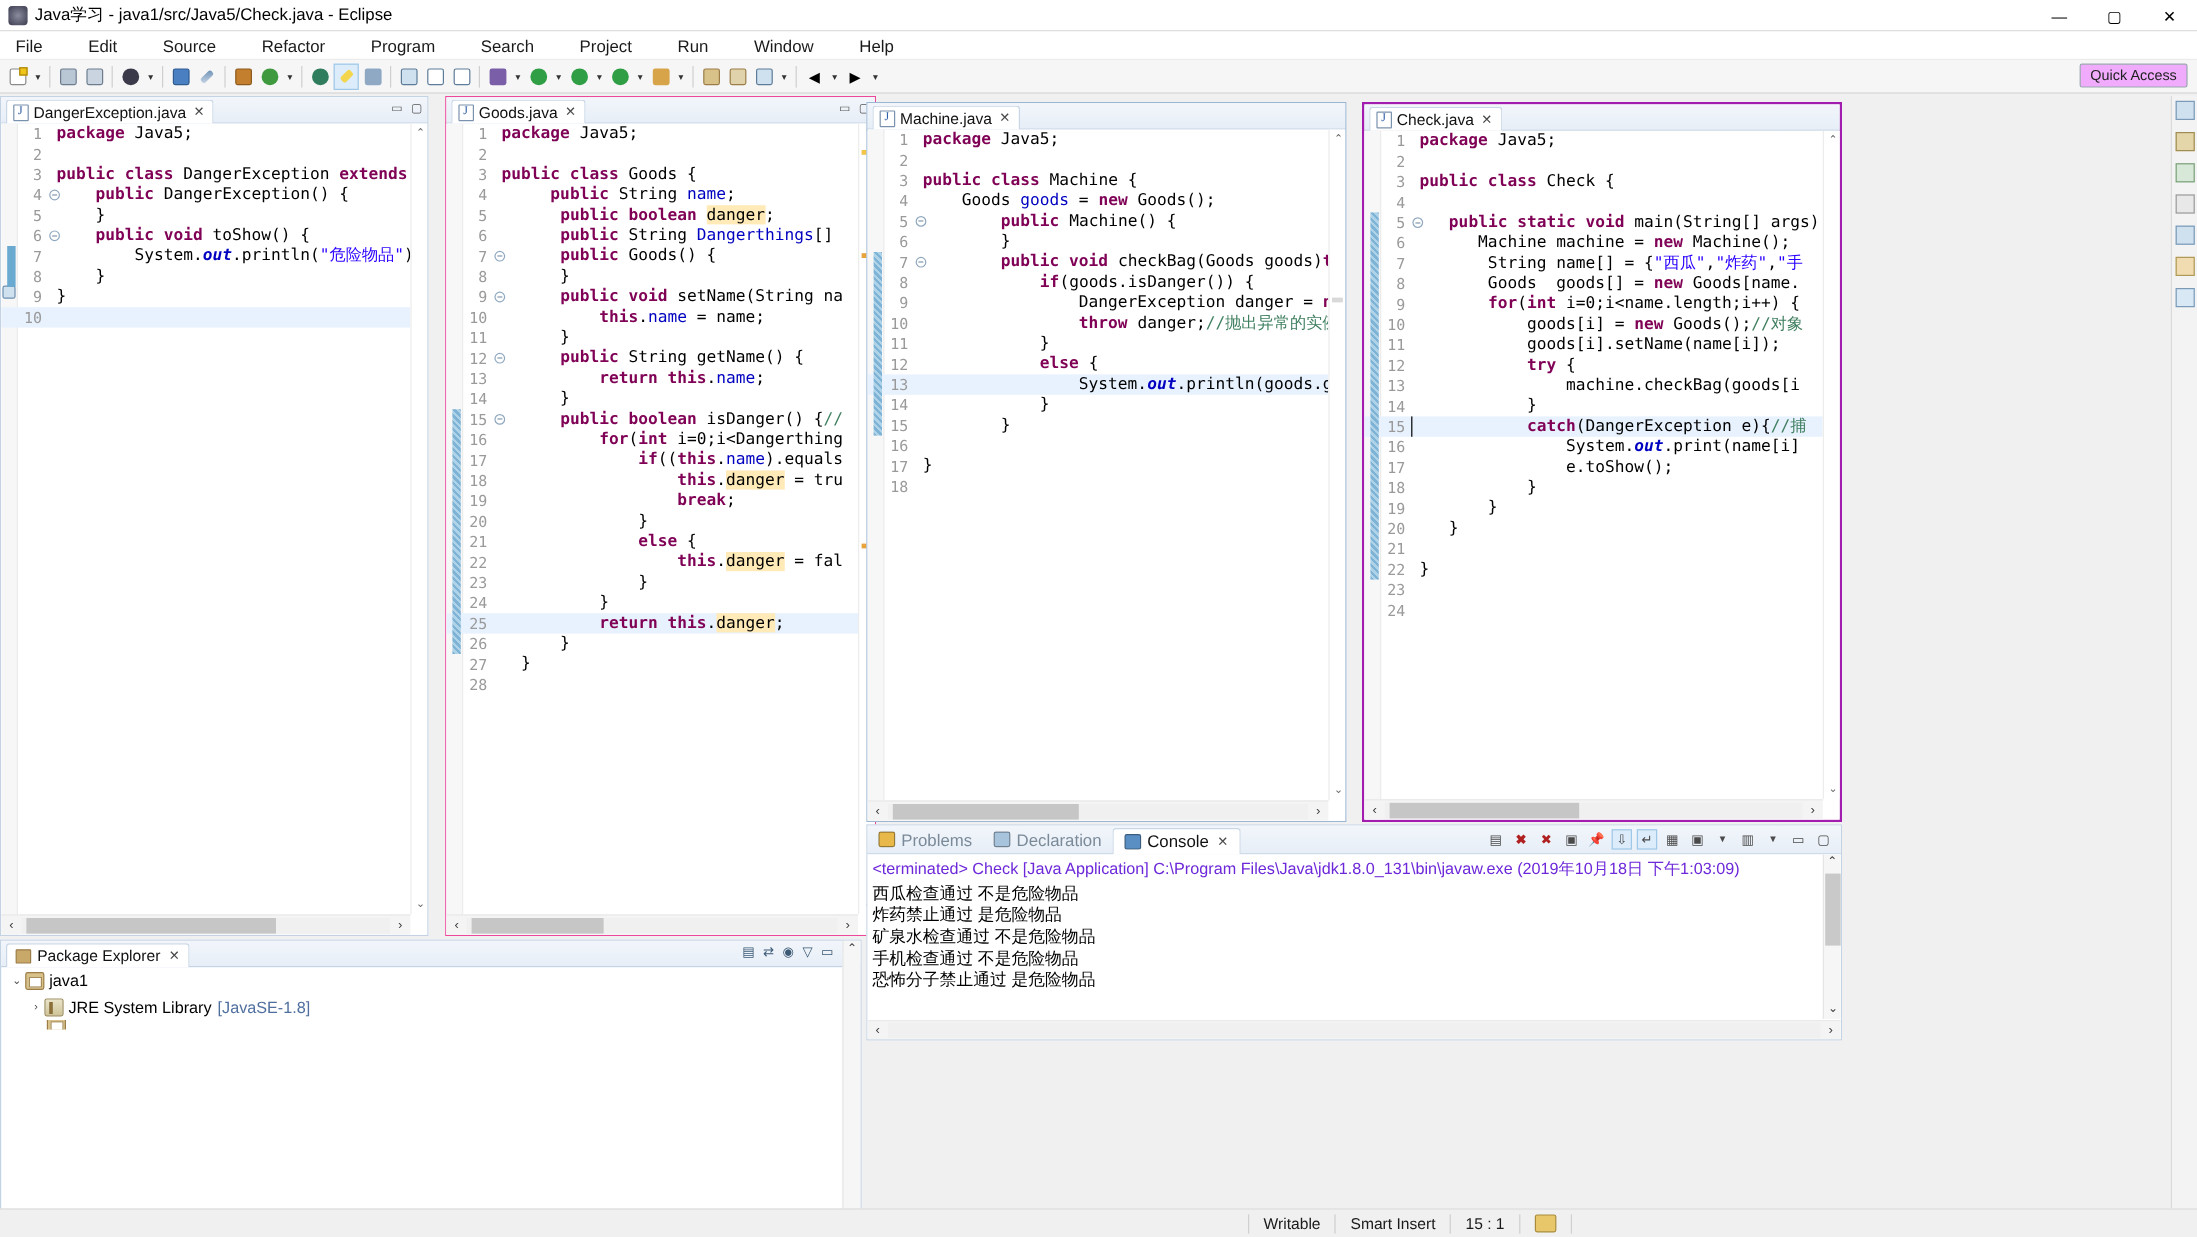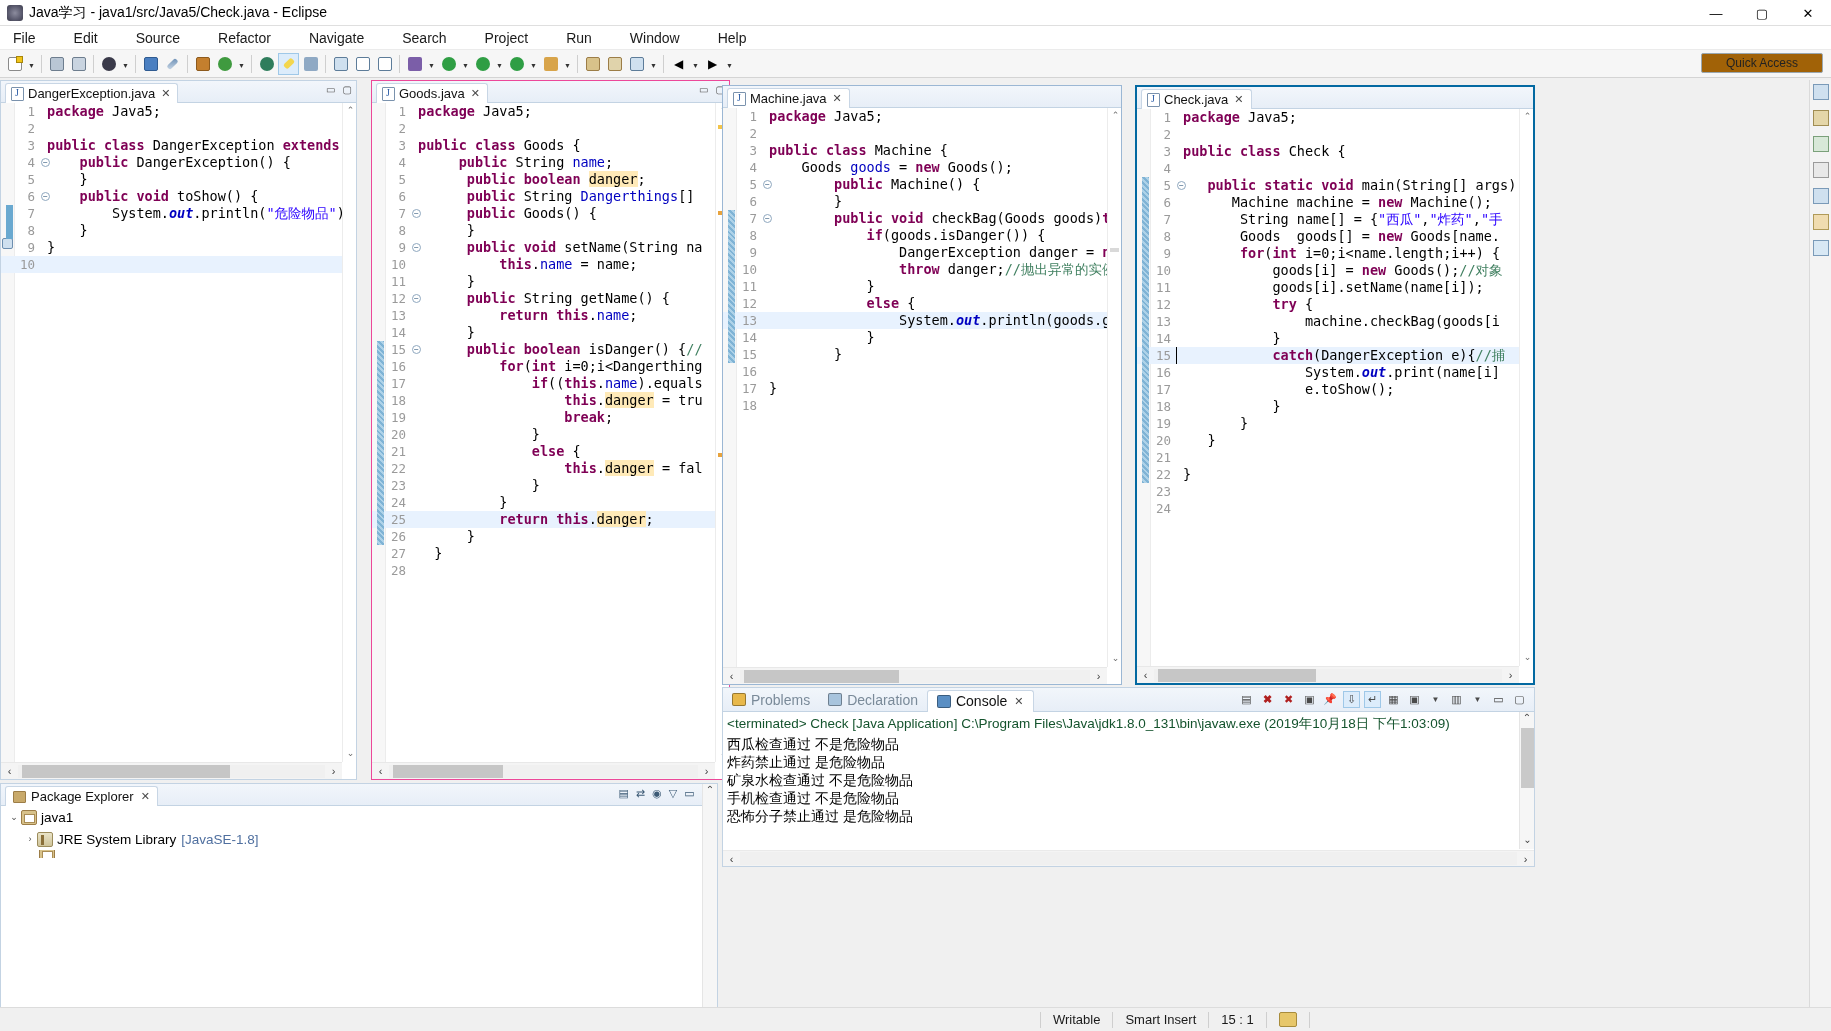--- a/index.html
+++ b/index.html
@@ -54,22 +54,22 @@
     font-size: 12px; position: relative;
   }
   .tb-arrow {
     width: 11px; height: 22px; display: flex; align-items: flex-end; justify-content: center;
     font-size: 7px; color: #333; padding-bottom: 6px;
   }
   .tb-sep { width: 1px; height: 18px; background: #cfcfcf; margin: 0 3px; }
   .sq { width: 14px; height: 14px; border-radius: 2px; }
   .quick-access {
     position: absolute; right: 8px; top: 3px;
-    border: 1px solid #9aa7b0; background: #a16207;
-    font-size: 12px; padding: 2px 24px; color: #222;
+    border: 1px solid #9aa7b0; background: #f0abfc;
+    font-size: 12px; padding: 2px 8px; color: #222;
     border-radius: 2px;
   }
 
   
   .workbench { position: absolute; left: 0; right: 0; top: 80px; bottom: 24px; }
 
   
   .panel { position: absolute; background: #fff; }
   .panel-tabbar {
     height: 22px; position: relative;
@@ -201,21 +201,21 @@
     background: #fff; border: 1px solid #c8d6e5; border-bottom: none;
     border-radius: 3px 3px 0 0; color: #111; margin-top: 2px;
   }
   .ctab-icon { width: 14px; height: 13px; border-radius: 2px; flex: none; }
   .console-tools {
     position: absolute; right: 6px; top: 3px; display: flex; align-items: center; gap: 4px;
   }
   .ct { width: 17px; height: 17px; display:flex; align-items:center; justify-content:center; font-size:11px; color:#4a4a4a;}
   .console-body { position: absolute; left:0; right:0; top:24px; bottom:0; background: #fff; overflow: hidden; }
   .console-head {
-    font-family: "Liberation Sans", sans-serif; font-size: 13.5px; color: #14532d;
+    font-family: "Liberation Sans", sans-serif; font-size: 13.5px; color: #6d28d9;
     padding: 3px 0 2px 4px; white-space: nowrap;
   }
   .console-line {
     font-family: "Liberation Sans", sans-serif; font-size: 14px; color: #000;
     height: 18px; line-height: 18px; padding-left: 4px; white-space: nowrap;
   }
   .console-vscroll {
     position: absolute; right: 0; top: 0; bottom: 17px; width: 15px;
     background: #f6f6f6; border-left: 1px solid #e5e5e5;
   }
@@ -255,21 +255,21 @@
     <div class="win-btn">▢</div>
     <div class="win-btn close">✕</div>
   </div>
 </div>
 
 <div class="menubar">
   <div class="menu-item">File</div>
   <div class="menu-item">Edit</div>
   <div class="menu-item">Source</div>
   <div class="menu-item">Refactor</div>
-  <div class="menu-item">Navigate</div>
+  <div class="menu-item">Program</div>
   <div class="menu-item">Search</div>
   <div class="menu-item">Project</div>
   <div class="menu-item">Run</div>
   <div class="menu-item">Window</div>
   <div class="menu-item">Help</div>
 </div>
 
 <div class="toolbar">
   <div class="tb">
     <div class="sq" style="background:#fff;border:1px solid #8a8a8a;position:relative;">
@@ -510,21 +510,21 @@
       <div class="hscroll">
         <div class="hs-arrow">‹</div>
         <div class="hs-track">
           <div class="hs-thumb" style="left:4px;width:155px;"></div>
         </div>
         <div class="hs-arrow">›</div>
       </div>
     </div>
   </div>
 
-  <div class="panel" style="left:1135px;top:5px;width:400px;height:600px;border:2px solid #0369a1;">
+  <div class="panel" style="left:1135px;top:5px;width:400px;height:600px;border:2px solid #a21caf;">
     <div class="panel-tabbar">
       <div class="etab">
         <span class="jicon"></span>
         <span>Check.java</span>
         <span class="tab-x">✕</span>
       </div>
     </div>
     <div class="editor-body">
       <div class="ruler-left"></div>
       <div class="code-area" id="code4">

